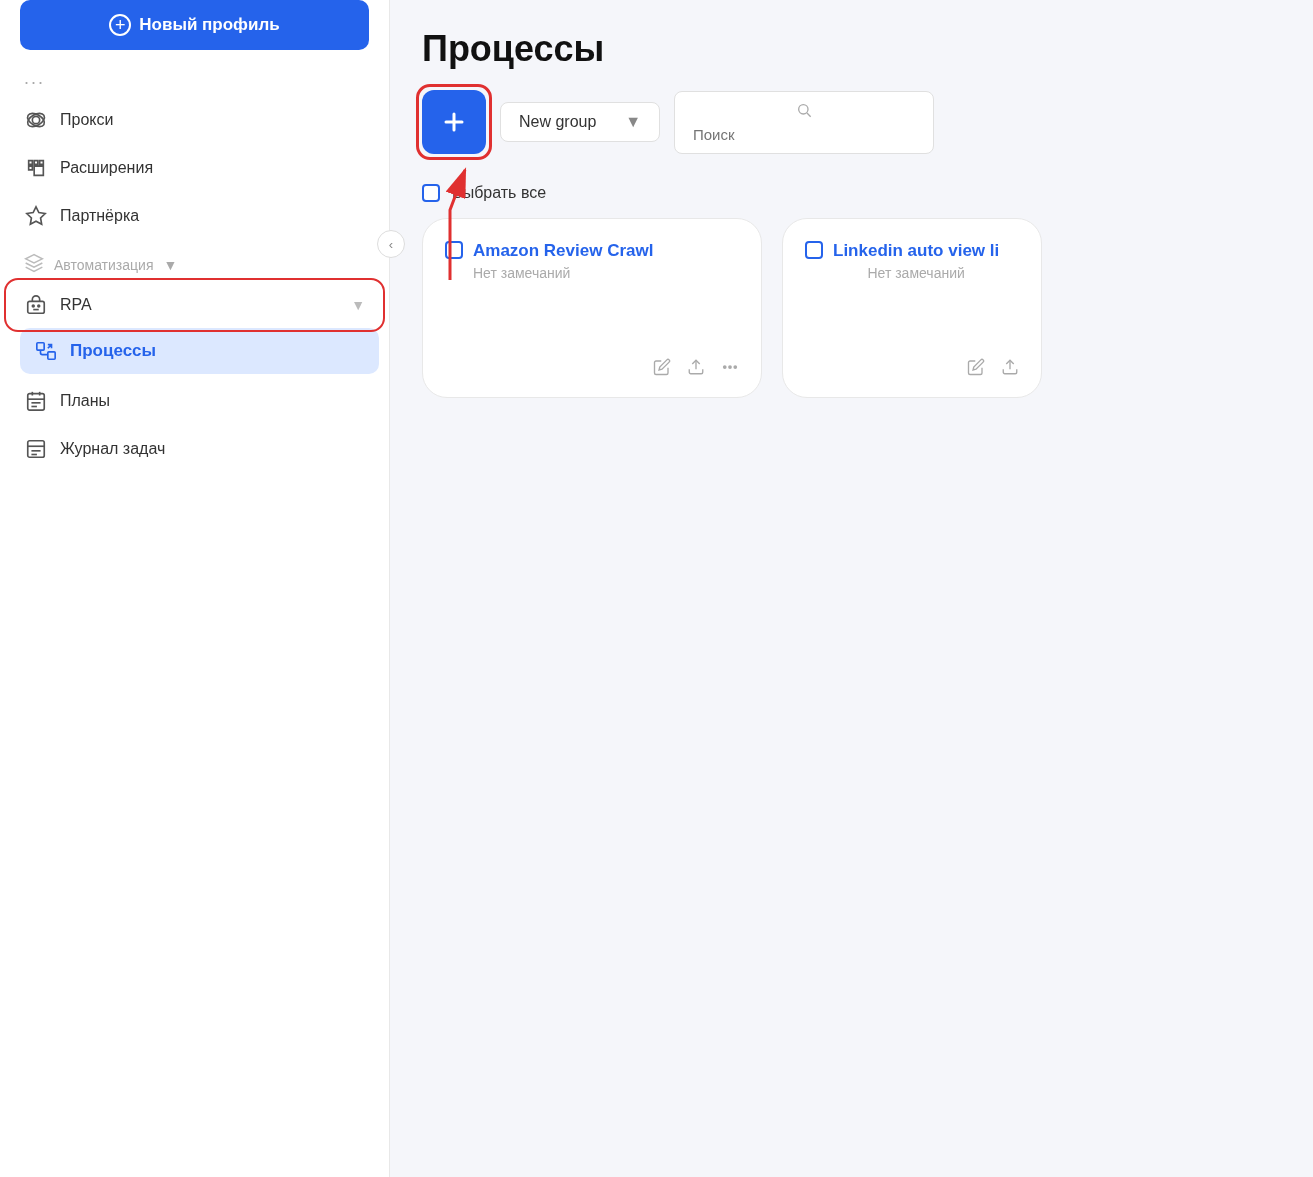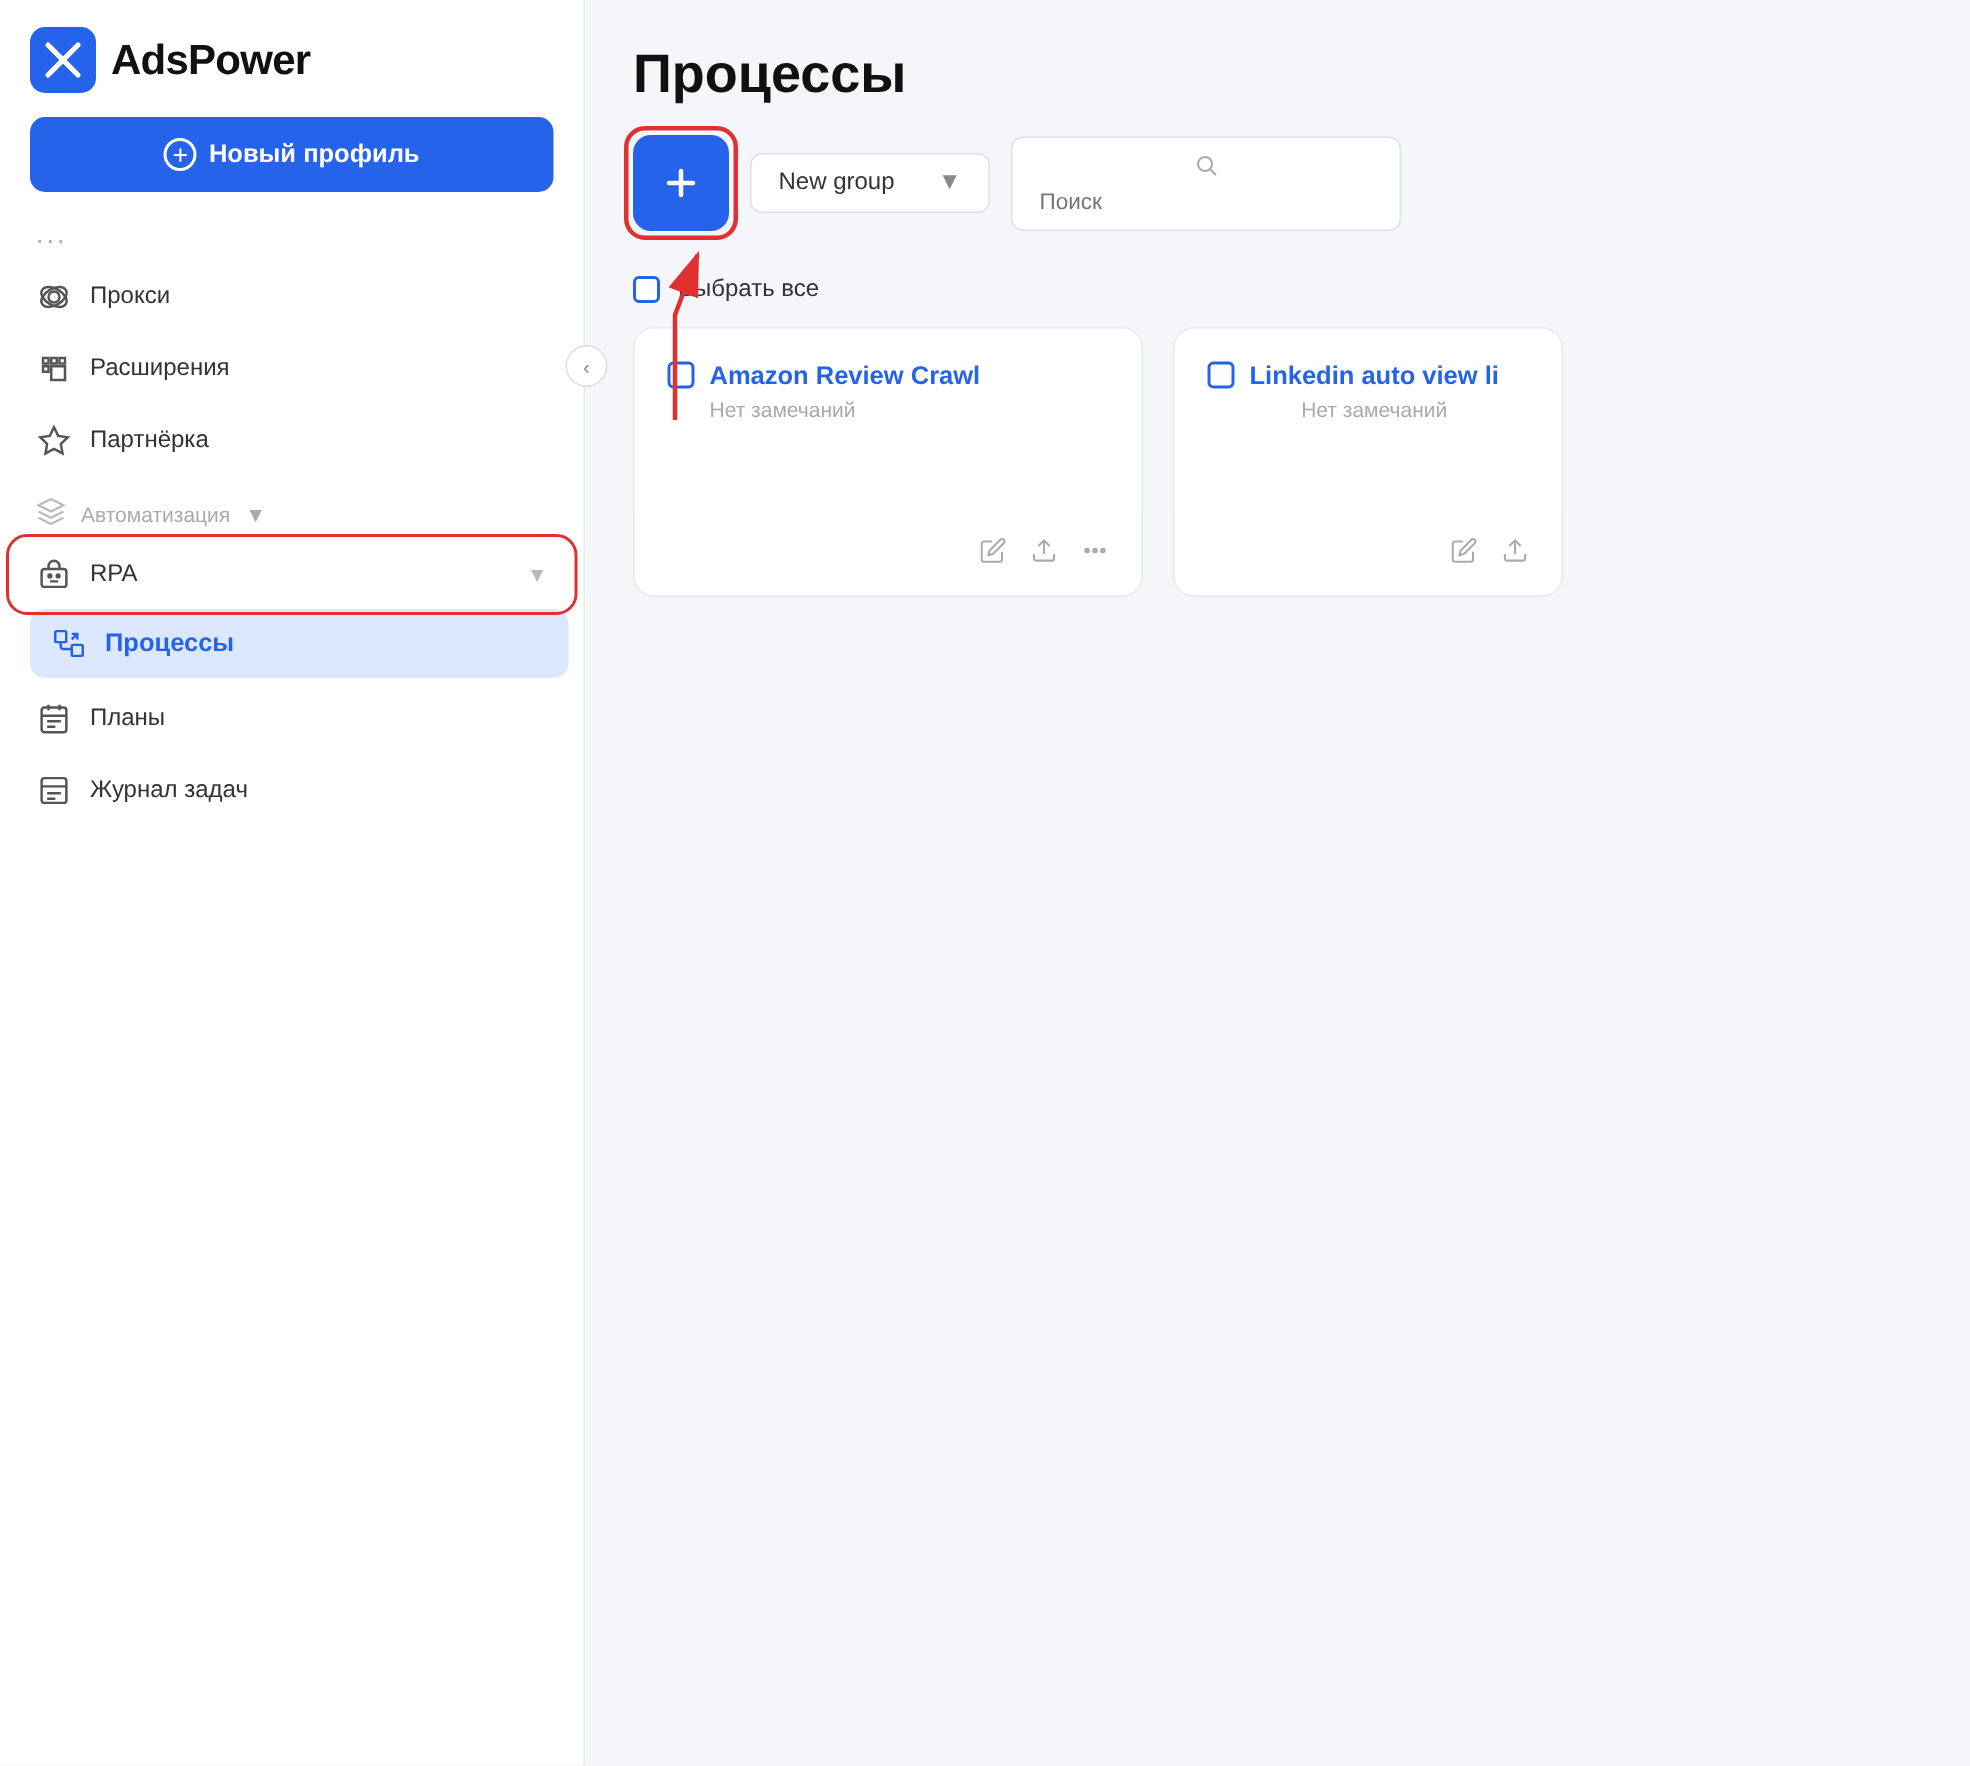--- a/index.html
+++ b/index.html
@@ -232,21 +232,21 @@
       display: flex;
       flex-wrap: wrap;
       gap: 20px;
       align-content: flex-start;
       overflow-y: auto;
     }
 
     .process-card {
       background: #fff;
       border: 1px solid #e8e8e8;
-      border-radius: 14px;
+      border-radius: 25px;
       width: 340px;
       min-height: 180px;
       padding: 22px 22px 16px 22px;
       display: flex;
       flex-direction: column;
       position: relative;
     }
     .card-header {
       display: flex;
       align-items: flex-start;
@@ -292,29 +292,20 @@
       width: 260px;
       overflow: hidden;
       text-align: center;
     }
   </style>
 </head>
 <body>
 
 <div class="sidebar">
 
-  <div class="sidebar-header">
-    <div class="logo-icon">
-      <svg viewBox="0 0 28 28" fill="none" xmlns="http://www.w3.org/2000/svg">
-        <path d="M4 4L14 14L4 24" stroke="white" stroke-width="3.5" stroke-linecap="round" stroke-linejoin="round"></path>
-        <path d="M24 4L14 14L24 24" stroke="white" stroke-width="3.5" stroke-linecap="round" stroke-linejoin="round"></path>
-      </svg>
-    </div>
-    <span class="logo-text">AdsPower</span>
-  </div>
 
   <button class="new-profile-btn">
     <div class="plus-circle">+</div>
     <span>Новый профиль</span>
   </button>
 
   <div class="sidebar-dots">...</div>
 
   <ul class="nav-list">
 

